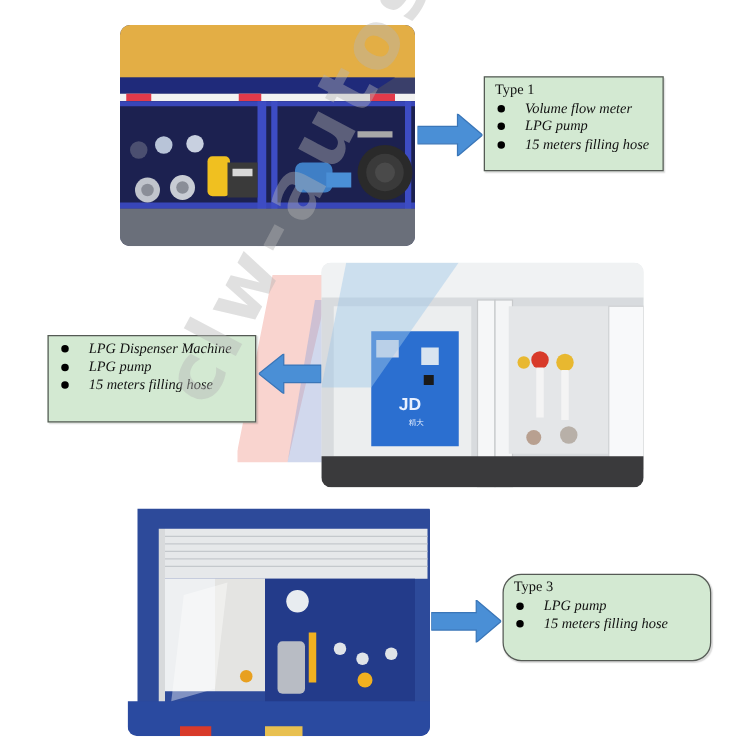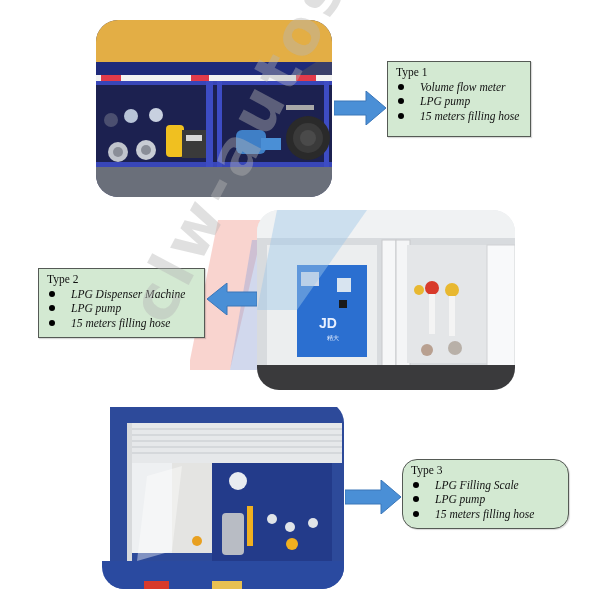--- a/index.html
+++ b/index.html
@@ -1,21 +1,21 @@
 <!DOCTYPE html>
 <html><head>
   <meta charset="utf-8">
   <style>
     * { margin: 0; padding: 0; box-sizing: border-box; }
     html, body { width: 600px; height: 600px; background: #ffffff; overflow: hidden; }
     body { position: relative; font-family: "Liberation Serif", serif; }
 
     .photo {
       position: absolute;
-      border-radius: 22px;
+      border-radius: 8px;
       overflow: hidden;
     }
     .photo svg { display: block; width: 100%; height: 100%; }
 
     #photo1 { left: 96px; top: 20px; width: 236px; height: 177px; }
     #photo2 { left: 257px; top: 210px; width: 258px; height: 180px; }
     #photo3 { left: 102px; top: 401px; width: 242px; height: 188px; }
 
     .info-box {
       position: absolute;
@@ -154,21 +154,20 @@
     <rect x="0" y="155" width="258" height="25" fill="#3a3a3c"></rect>
     <path d="M20 0 L110 0 L40 100 L0 100 Z" fill="#9fc8e8" opacity="0.45"></path>
   </svg>
 </div>
 
 <svg class="arrow" id="arrow2" viewBox="0 0 50 32">
   <path d="M50 9 L20 9 L20 0 L0 16 L20 32 L20 23 L50 23 Z" fill="#4a8fd6" stroke="#3a76b8" stroke-width="1"></path>
 </svg>
 
 <div class="info-box" id="box2">
-  <div class="box-title">Type 2</div>
   <ul>
     <li>
         <span class="bullet"></span>
         <span>LPG Dispenser Machine</span>
       </li>
     <li>
         <span class="bullet"></span>
         <span>LPG pump</span>
       </li>
     <li>
@@ -211,24 +210,20 @@
 
 <svg class="arrow" id="arrow3" viewBox="0 0 56 34">
   <path d="M0 10 L36 10 L36 0 L56 17 L36 34 L36 24 L0 24 Z" fill="#4a8fd6" stroke="#3a76b8" stroke-width="1"></path>
 </svg>
 
 <div class="info-box" id="box3">
   <div class="box-title">Type 3</div>
   <ul>
     <li>
         <span class="bullet"></span>
-        <span>LPG Filling Scale</span>
-      </li>
-    <li>
-        <span class="bullet"></span>
         <span>LPG pump</span>
       </li>
     <li>
         <span class="bullet"></span>
         <span>15 meters filling hose</span>
       </li>
   </ul>
 </div>
 
 <div class="wm-text">clw-autos.com</div>

